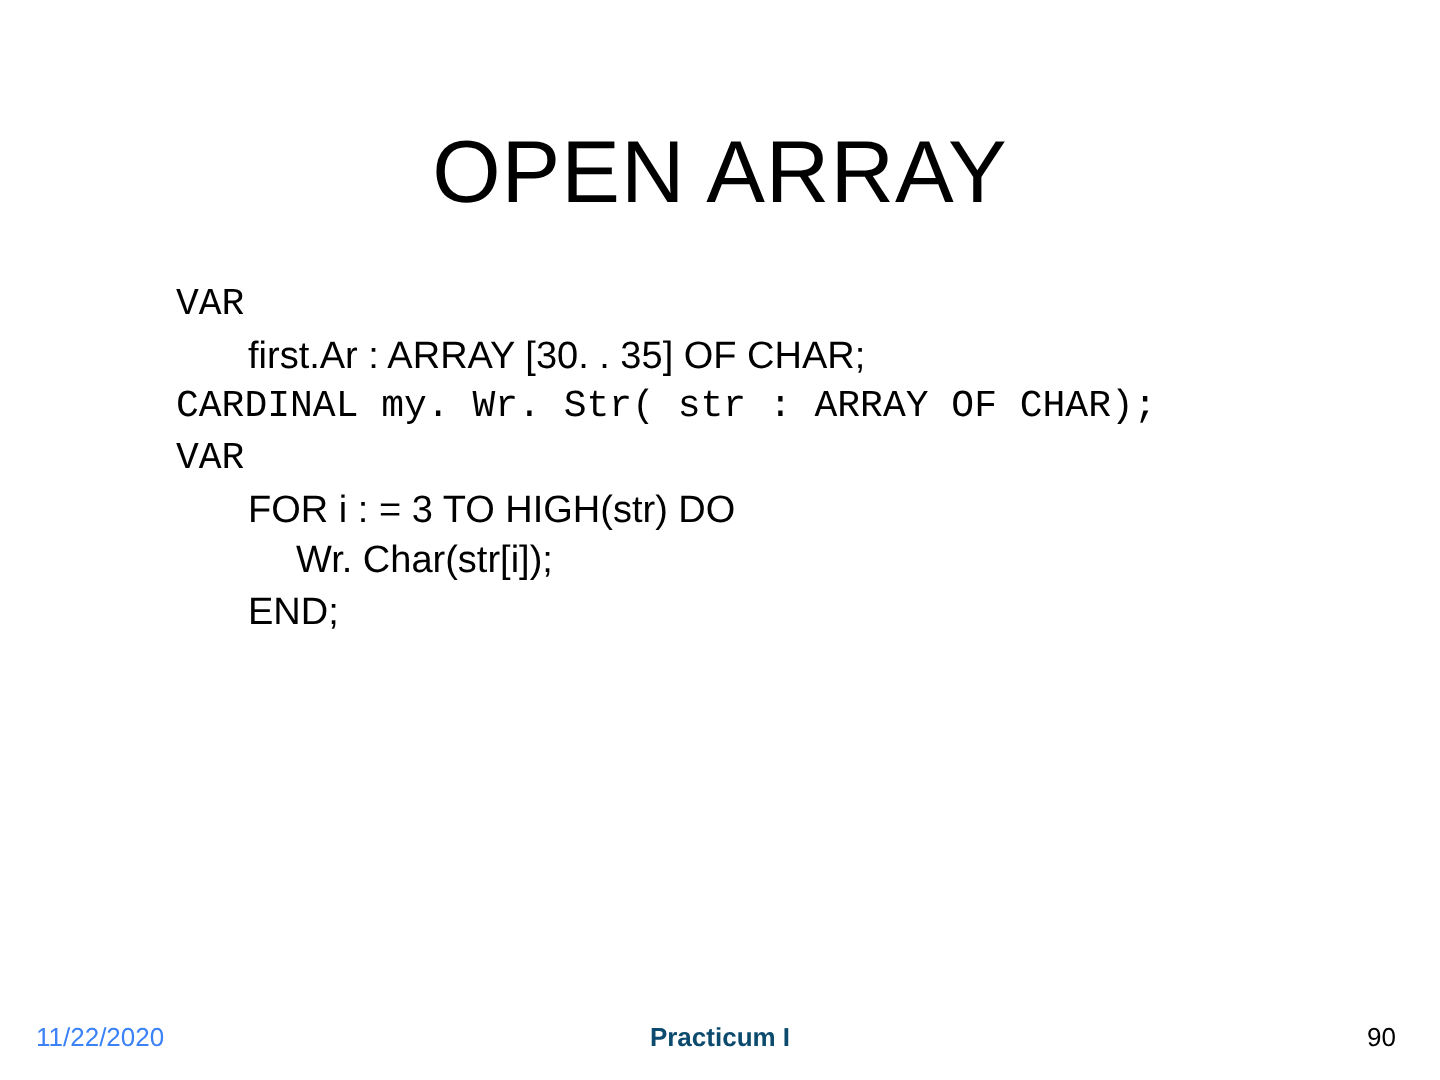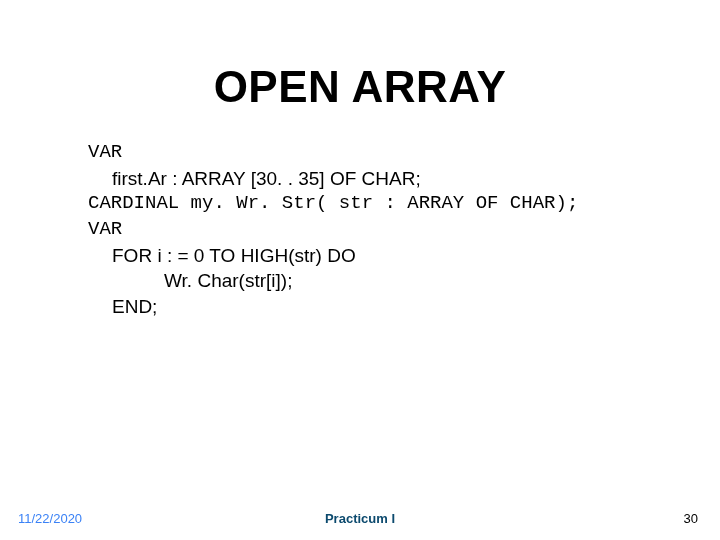--- a/index.html
+++ b/index.html
@@ -19,35 +19,35 @@
     position: relative;
     box-sizing: border-box;
   }
   .title {
     position: absolute;
     top: 62px;
     left: 0;
     width: 100%;
     text-align: center;
     font-size: 44px;
-    font-weight: 700;
+    font-weight: 400;
     letter-spacing: 0.5px;
   }
   .body {
     position: absolute;
     top: 140px;
     left: 88px;
     right: 40px;
     font-size: 19px;
     line-height: 1.35;
     font-weight: 400;
   }
   .lvl0 { margin-left: 0; font-family: Liberation Mono, monospace; }
-  .lvl1 { margin-left: 24px; }
-  .lvl2 { margin-left: 76px; }
+  .lvl1 { margin-left: 36px; }
+  .lvl2 { margin-left: 60px; }
   .footer-left {
     position: absolute;
     left: 18px;
     bottom: 14px;
     font-size: 13px;
     color: #3b82f6;
   }
   .footer-center {
     position: absolute;
     bottom: 14px;
@@ -71,22 +71,22 @@
 
 <div class="slide">
 
   <div class="title">OPEN ARRAY</div>
 
   <div class="body">
     <div class="lvl0">VAR</div>
     <div class="lvl1">first.Ar : ARRAY [30. . 35] OF CHAR;</div>
     <div class="lvl0">CARDINAL my. Wr. Str( str : ARRAY OF CHAR);</div>
     <div class="lvl0">VAR</div>
-    <div class="lvl1">FOR i : = 0 TO HIGH(str) DO</div>
+    <div class="lvl1">FOR i : = 3 TO HIGH(str) DO</div>
     <div class="lvl2">Wr. Char(str[i]);</div>
     <div class="lvl1">END;</div>
   </div>
 
   <div class="footer-left">11/22/2020</div>
   <div class="footer-center">Practicum I</div>
-  <div class="footer-right">30</div>
+  <div class="footer-right">90</div>
 
 </div>
 
 </body></html>

